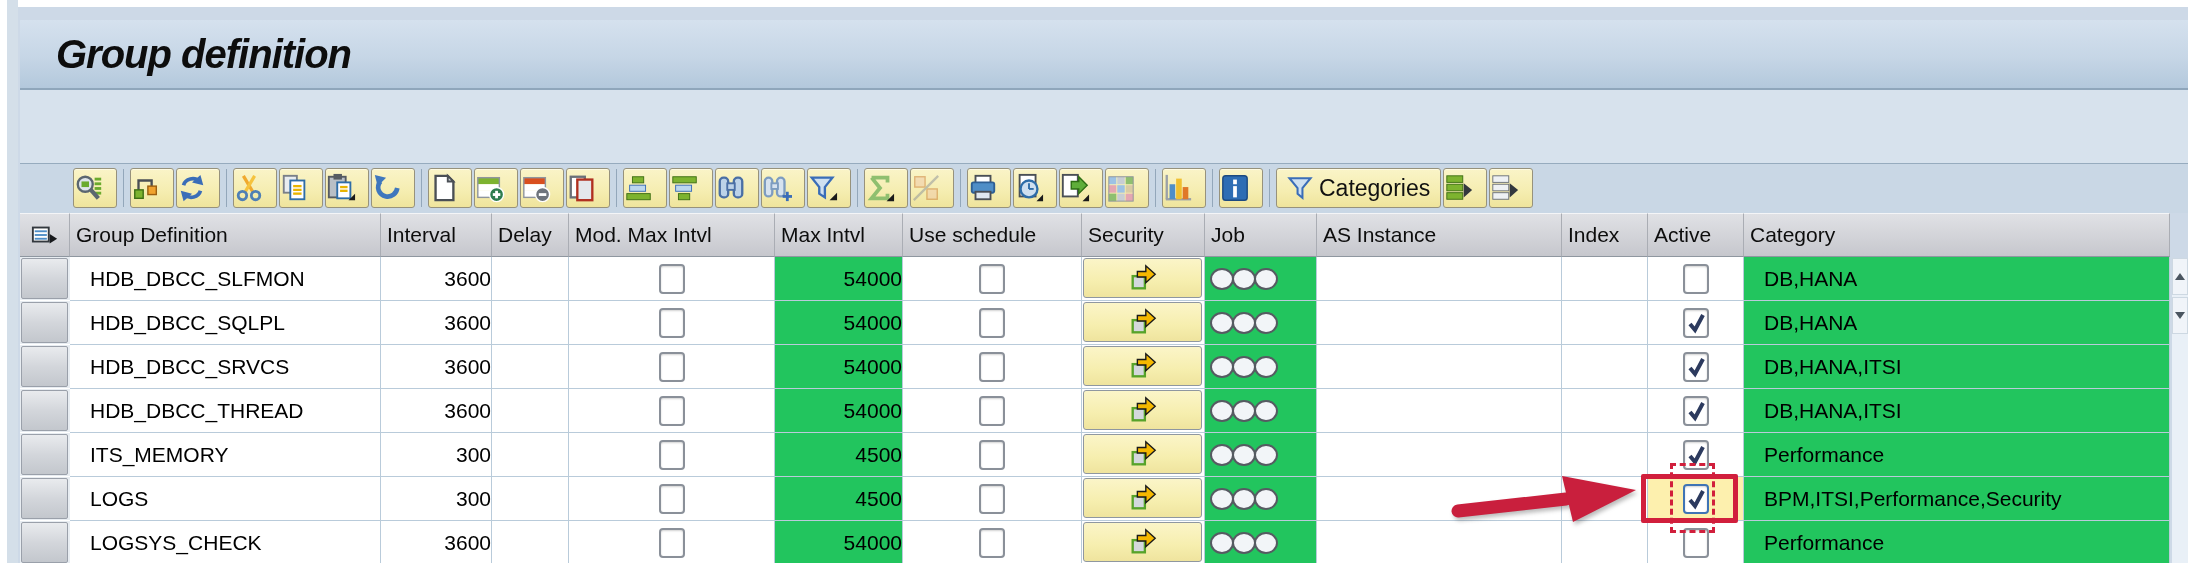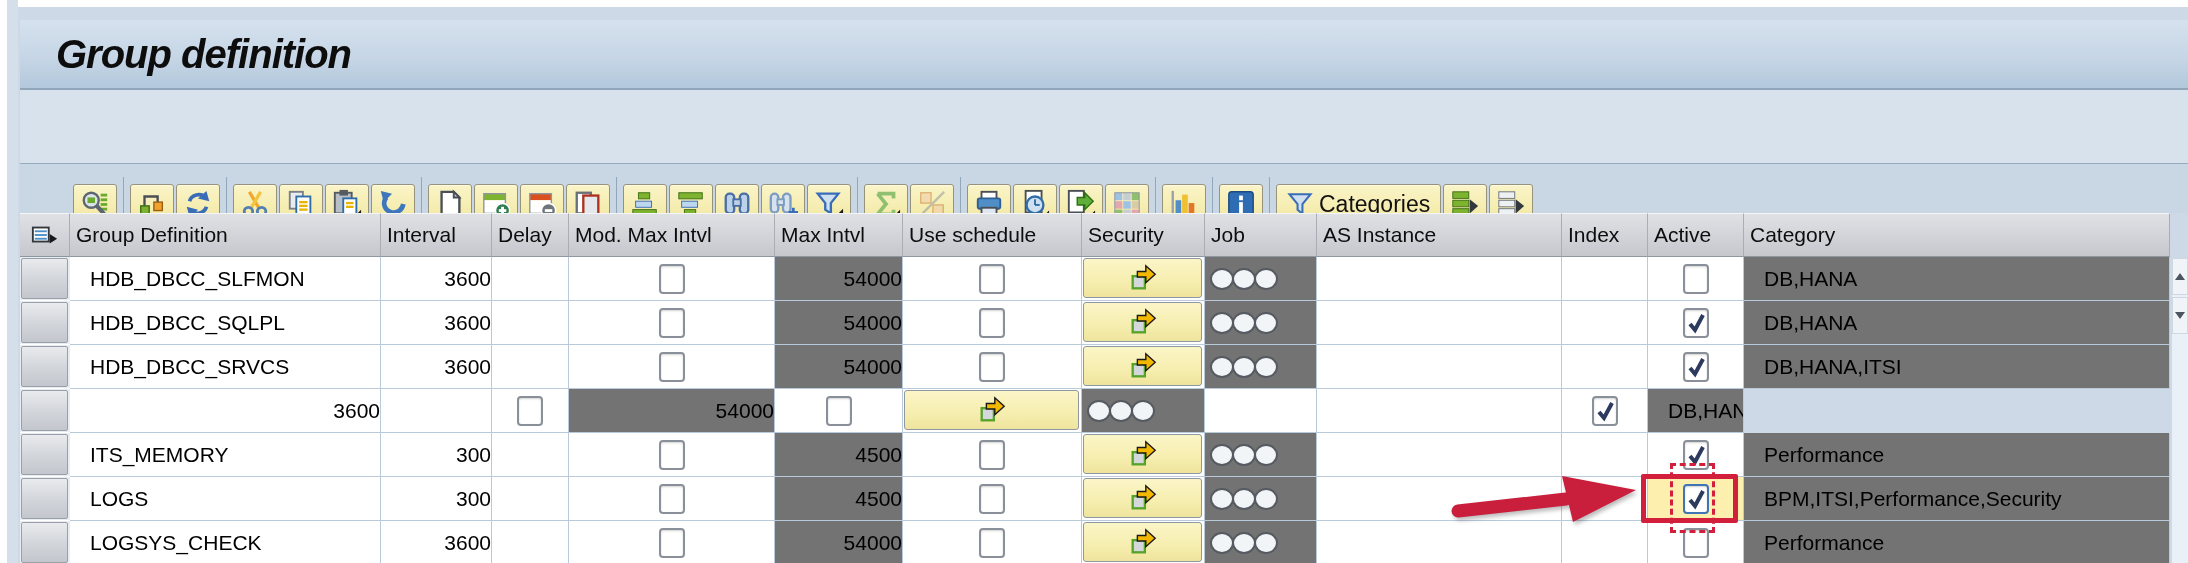--- a/index.html
+++ b/index.html
@@ -15,36 +15,36 @@
   .titlebar .t{font-size:40px;font-weight:bold;font-style:italic;color:#0d0d0d;padding-left:36px;letter-spacing:-1px;}
 
   .subpanel{position:absolute;left:20px;top:90px;width:2168px;height:73px;
     background:#d7e2ed;border-bottom:1px solid #96abbe;}
 
   .toolbar{position:absolute;left:20px;top:164px;width:2168px;height:49px;background:#c9d7e5;
     display:flex;align-items:flex-start;padding:0;box-sizing:border-box;}
   .tb-inner{display:flex;align-items:center;gap:2px;padding-left:53px;padding-top:4px;}
   .tbtn{width:44px;height:40px;border:1px solid #97927c;border-radius:3px;
     background:linear-gradient(180deg,#faf4c8 0%,#f5edb0 60%,#efe49c 100%);
-    box-shadow:inset 0 1px 0 #fffbe2; display:flex;align-items:center;justify-content:center;box-sizing:border-box;margin-top:16px;}
+    box-shadow:inset 0 1px 0 #fffbe2; display:flex;align-items:center;justify-content:space-between;box-sizing:border-box;}
   .tbtn svg{display:block;}
   .tsep{width:0;height:38px;border-left:1px solid #93a7ba;margin:0 4px;}
   .tbtn.cat{width:auto;padding:0 10px;gap:6px;}
   .tbtn.cat .lbl{font-size:23px;color:#111;}
 
   .tablewrap{position:absolute;left:20px;top:213px;width:2150px;}
   .t-row{display:grid;grid-template-columns:50px 311px 111px 77px 206px 128px 179px 123px 112px 245px 86px 96px 426px;height:44px;}
   .hd{height:44px;}
   .h-cell{background:linear-gradient(180deg,#e0e1e5 0%,#d2d3d8 55%,#c6c7cd 100%);
     border-right:1px solid #aaadb4;border-bottom:1px solid #8f97a0;border-top:1px solid #f4f5f7;
     font-size:21px;color:#0d0d0d;display:flex;align-items:center;padding-left:6px;box-sizing:border-box;white-space:nowrap;overflow:hidden;}
   .h-sel{justify-content:center;padding-left:0;}
   .cell{background:#ffffff;border-right:1px solid #b9cbda;border-bottom:1px solid #b9cbda;
     font-size:21px;color:#000;display:flex;align-items:center;box-sizing:border-box;white-space:nowrap;overflow:hidden;}
-  .cell.blue{background:#737373;}
+  .cell.blue{background:#22c55e;}
   .cell.txt{padding-left:20px;}
   .cell.num{justify-content:flex-end;padding-right:0;}
   .cell.ctr{justify-content:center;}
   .cell.hl{background:#fdf0ae;}
   .selcell{background:#e8edf2;border-bottom:1px solid #ffffff;display:flex;box-sizing:border-box;}
   .selbtn{flex:1;margin:1px 2px 1px 1px;border:1px solid #9aa0aa;border-radius:2px;
     background:linear-gradient(180deg,#e9ebee 0%,#d3d6db 50%,#c3c7cd 100%);}
   .cb{width:26px;height:30px;background:#fff;border:2px solid #8a9099;border-radius:4px;
     box-shadow:inset 0 1px 2px rgba(0,0,0,.18);display:flex;align-items:center;justify-content:center;box-sizing:border-box;}
   .cb.focus{border-color:#3f74b5;}
@@ -501,20 +501,21 @@
               <polyline points="4,12 9,18 17,3" stroke="#2c3a5e" stroke-width="4" fill="none"></polyline>
             </svg>
           </div>
         </div>
         <div class="cell txt blue">DB,HANA,ITSI</div>
       </div>
       <div class="t-row">
         <div class="selcell">
           <div class="selbtn"></div>
         </div>
+        <div class="cell txt">HDB_DBCC_THREAD</div>
         <div class="cell num">3600</div>
         <div class="cell num"></div>
         <div class="cell ctr">
           <div class="cb"></div>
         </div>
         <div class="cell num blue">54000</div>
         <div class="cell ctr">
           <div class="cb"></div>
         </div>
         <div class="cell schedcell">

